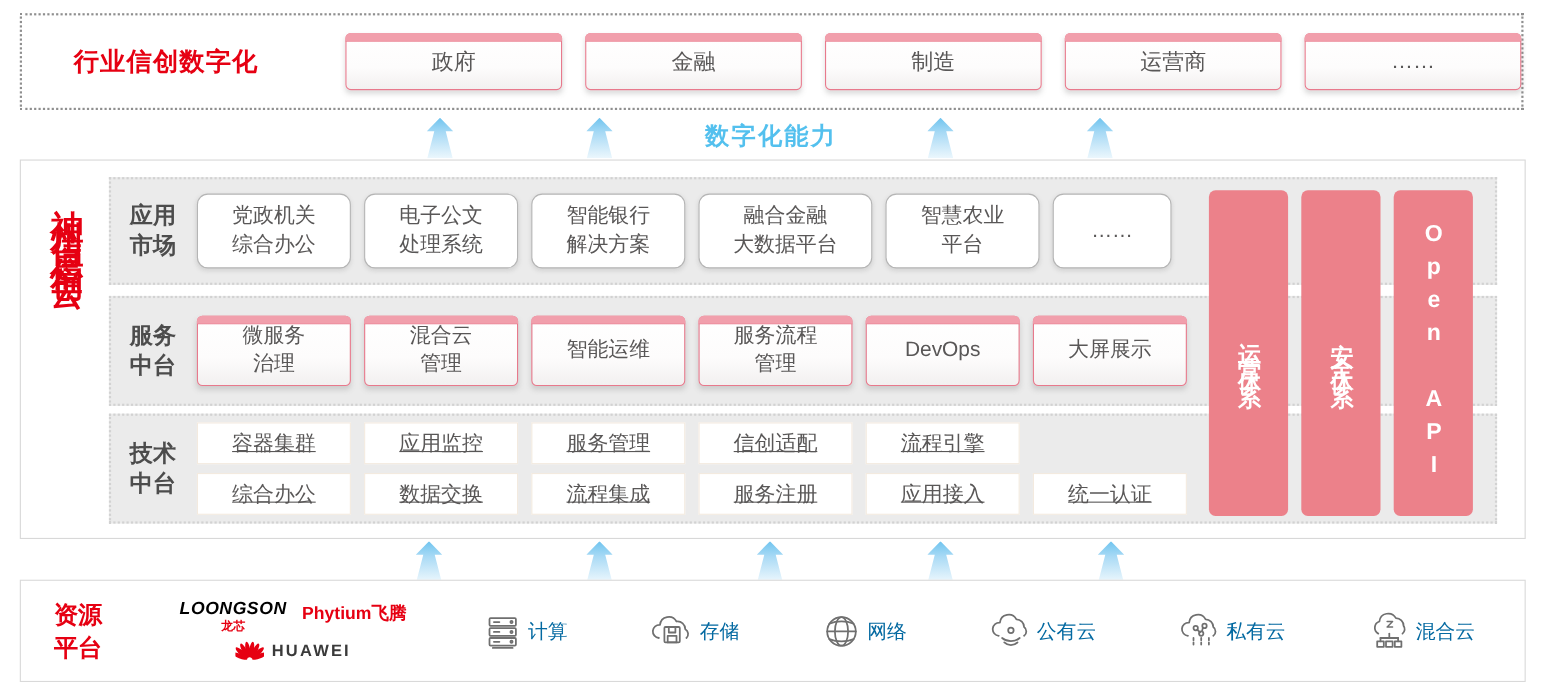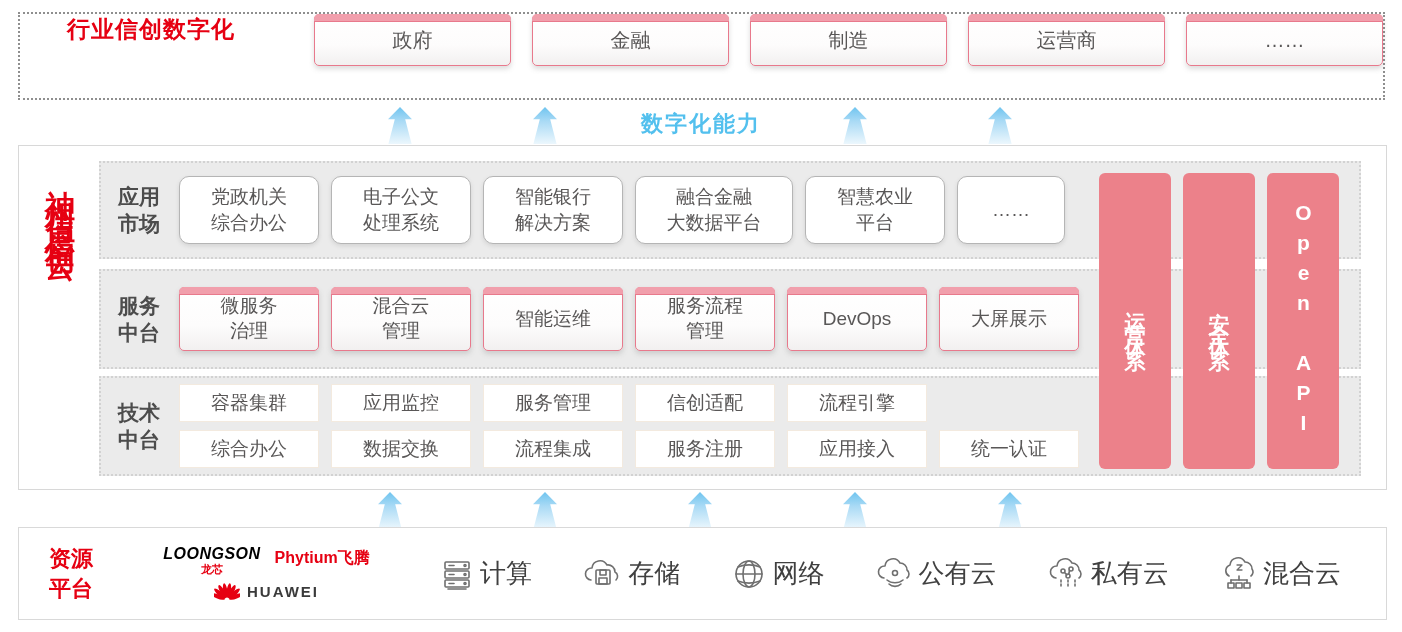--- a/index.html
+++ b/index.html
@@ -2,21 +2,21 @@
 <html><head>
 <meta charset="utf-8">
 <style>
   * { margin:0; padding:0; box-sizing:border-box; }
   html,body { width:1402px; height:632px; background:#ffffff;
     font-family:"Liberation Sans","DejaVu Sans",sans-serif; }
   .canvas { position:relative; width:1402px; height:632px; overflow:hidden; }
 
   
   .top-box { position:absolute; left:18px; top:12px; width:1367px; height:88px;
-    border:2px dotted #8f8f8f; display:flex; align-items:flex-start;gap:44px; }
+    border:2px dotted #8f8f8f; display:flex; align-items:center;gap:44px; }
   .top-label { margin-left:47px; width:215px; font-size:23px; font-weight:bold;
     color:#e60012; letter-spacing:1px; }
   .top-items { display:flex; gap:21px; }
   .top-item { width:197px; height:52px; font-size:20px; }
 
   
   .pink-box { position:relative; display:flex; align-items:center; justify-content:center;
     background:linear-gradient(180deg,#ffffff 0%,#fdfcfc 60%,#f2f0f0 100%);
     border:1px solid #e8798c; border-radius:5px;
     box-shadow:0 3px 5px rgba(120,120,120,0.25);
@@ -51,21 +51,21 @@
   .white-box { width:140px; height:68px; display:flex; align-items:center; justify-content:center;
     background:#ffffff; border:1px solid #b5b5b5; border-radius:10px;
     box-shadow:0 2px 4px rgba(120,120,120,0.2);
     font-size:19px; color:#595757; text-align:center; line-height:1.35; }
   .white-box.small { width:108px; }
   .svc-box { width:140px; height:64px; font-size:19px; line-height:1.3; }
 
   .tech-grid { display:flex; flex-direction:column; gap:8px; }
   .tech-line { display:flex; gap:12px; }
   .plain-box { width:140px; height:38px; display:flex; align-items:center; justify-content:center;
-    background:#ffffff; border:1px solid #f3eadf; font-size:19px; color:#595757; }
+    background:#ffffff; border:1px solid #f3eadf; font-size:19px; color:#595757;text-decoration:underline; }
 
   .pre { white-space:pre-line; }
 
   
   .side-bar { position:absolute; top:27px; width:72px; height:296px; background:#ec818a;
     border-radius:6px; display:flex; align-items:center; justify-content:center;
     writing-mode:vertical-rl; text-orientation:upright;
     color:#ffffff; font-size:21px; font-weight:bold; letter-spacing:13px; }
   .bar-1 { left:1080px; } .bar-2 { left:1164px; } .bar-3 { left:1248px; letter-spacing:7px; }
 
@@ -78,21 +78,21 @@
   .vendor-row { display:flex; align-items:flex-start; gap:14px; }
   .loongson { display:flex; flex-direction:column; align-items:center; }
   .loongson-name { font-size:16px; font-weight:900; font-style:italic; color:#000000; letter-spacing:0.5px; }
   .loongson-sub { font-size:11px; font-weight:bold; color:#e60012; margin-top:-1px; }
   .phytium { font-size:16px; font-weight:bold; color:#e60012; margin-top:3px; }
   .huawei { display:flex; align-items:center; gap:7px; }
   .huawei-name { font-size:15px; font-weight:bold; color:#3a3a3a; letter-spacing:2px; }
   .res-items { flex:1; display:flex; justify-content:space-between;
     margin-left:55px; margin-right:45px; align-items:center; }
   .res-item { display:flex; align-items:center; gap:5px; }
-  .res-item .txt { font-size:26px; color:#404040;font-family:Liberation Serif, serif; }
+  .res-item .txt { font-size:18px; color:#0369a1;font-family:Liberation Serif, serif; }
   .res-item svg { display:block; }
 
   .ic { stroke:#6f6f6f; fill:none; stroke-width:1.6; stroke-linecap:round; stroke-linejoin:round; }
 </style>
 </head>
 <body>
 
 <div class="canvas">
 
   <div class="top-box">

